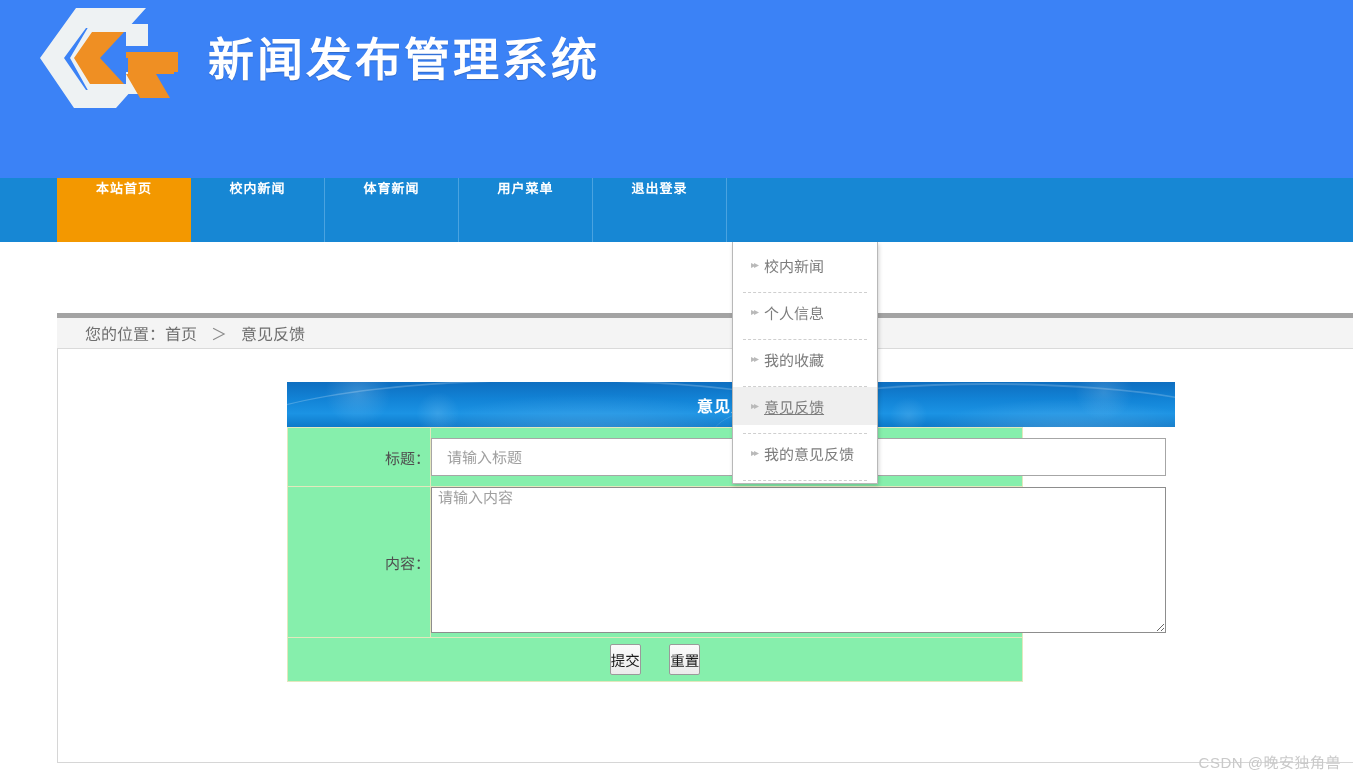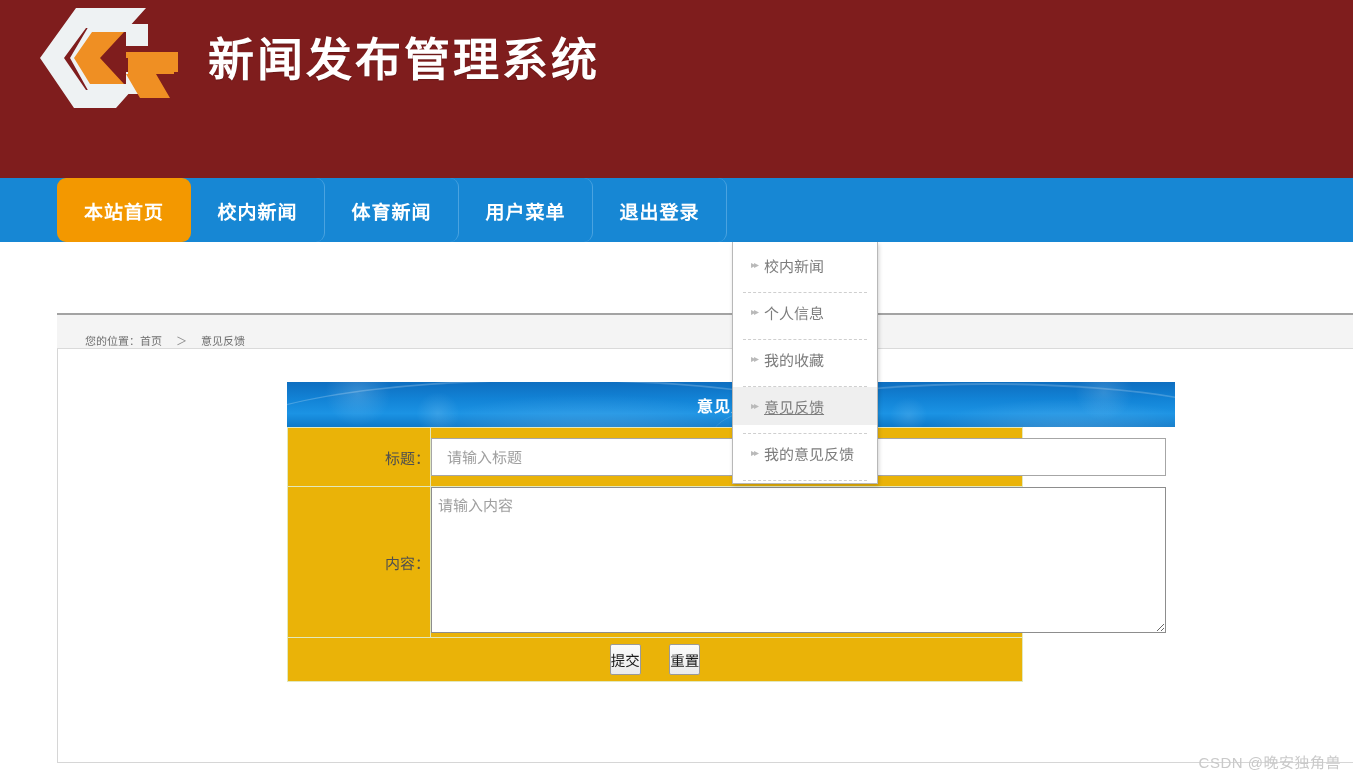--- a/index.html
+++ b/index.html
@@ -15,21 +15,21 @@
     overflow: hidden;
     position: relative;
   }
 
   
   #site-header {
     position: absolute;
     left: 0; top: 0;
     width: 1353px;
     height: 178px;
-    background: #7f1d1d;
+    background: #3b82f6;
     overflow: hidden;
   }
   #brand-logo {
     position: absolute;
     left: 28px;
     top: 6px;
     width: 150px;
     height: 104px;
   }
   #brand-title {
@@ -57,32 +57,30 @@
   }
   #nav-spacer-left {
     width: 57px;
     flex: 0 0 57px;
   }
   .nav-item {
     flex: 0 0 134px;
     width: 134px;
     height: 64px;
     display: flex;
-    align-items: center;
     justify-content: center;
     color: #ffffff;
-    font-size: 19px;
+    font-size: 13px;
     font-weight: bold;
     letter-spacing: 1px;
     box-sizing: border-box;
     border-right: 1px solid #4aa3e0;
     cursor: pointer;
     position: relative;
     user-select: none;
-    border-radius: 9px;
   }
   .nav-item:first-of-type {
     border-right: none;
   }
   .nav-item.active {
     background: #f39800;
     border-right: none;
   }
   #nav-tail {
     flex: 1 1 auto;
@@ -136,27 +134,27 @@
   }
 
   
   #breadcrumb-bar {
     position: absolute;
     left: 57px;
     top: 313px;
     width: 1296px;
     height: 36px;
     background: #f4f4f4;
-    border-top: 2px solid #a3a3a3;
+    border-top: 5px solid #a3a3a3;
     border-bottom: 1px solid #dadada;
     box-sizing: border-box;
     display: flex;
-    align-items: flex-end;
+    align-items: center;
     color: #6f6f6f;
-    font-size: 11px;
+    font-size: 16px;
     z-index: 5;
   }
   #breadcrumb-bar .bc-text {
     margin-left: 28px;
   }
   #breadcrumb-bar .bc-link {
     cursor: pointer;
   }
   #breadcrumb-bar .bc-caret {
     margin: 0 14px;
@@ -230,21 +228,21 @@
     font-weight: bold;
     letter-spacing: 1px;
     z-index: 2;
   }
 
   
   #feedback-form {
     border-collapse: collapse;
     width: 736px;
     table-layout: fixed;
-    background: #eab308;
+    background: #86efac;
   }
   #feedback-form td {
     border: 1px solid #e2e8bd;
     padding: 0;
     vertical-align: middle;
   }
   td.form-label {
     width: 143px;
     text-align: right;
     padding-right: 14px;
@@ -267,21 +265,21 @@
     font-family: "Liberation Sans", "DejaVu Sans", sans-serif;
     color: #333333;
     outline: none;
   }
   #content-input {
     width: 735px;
     height: 146px;
     box-sizing: border-box;
     border: 1px solid #8d8d8d;
     background: #ffffff;
-    padding: 8px 6px;
+    padding: 0 6px;
     font-size: 15px;
     font-family: Liberation Serif, serif;
     color: #333333;
     outline: none;
     resize: vertical;
     line-height: 20px;
   }
   #title-input::placeholder,
   #content-input::placeholder { color: #a0a0a0; }
   td.form-actions {

